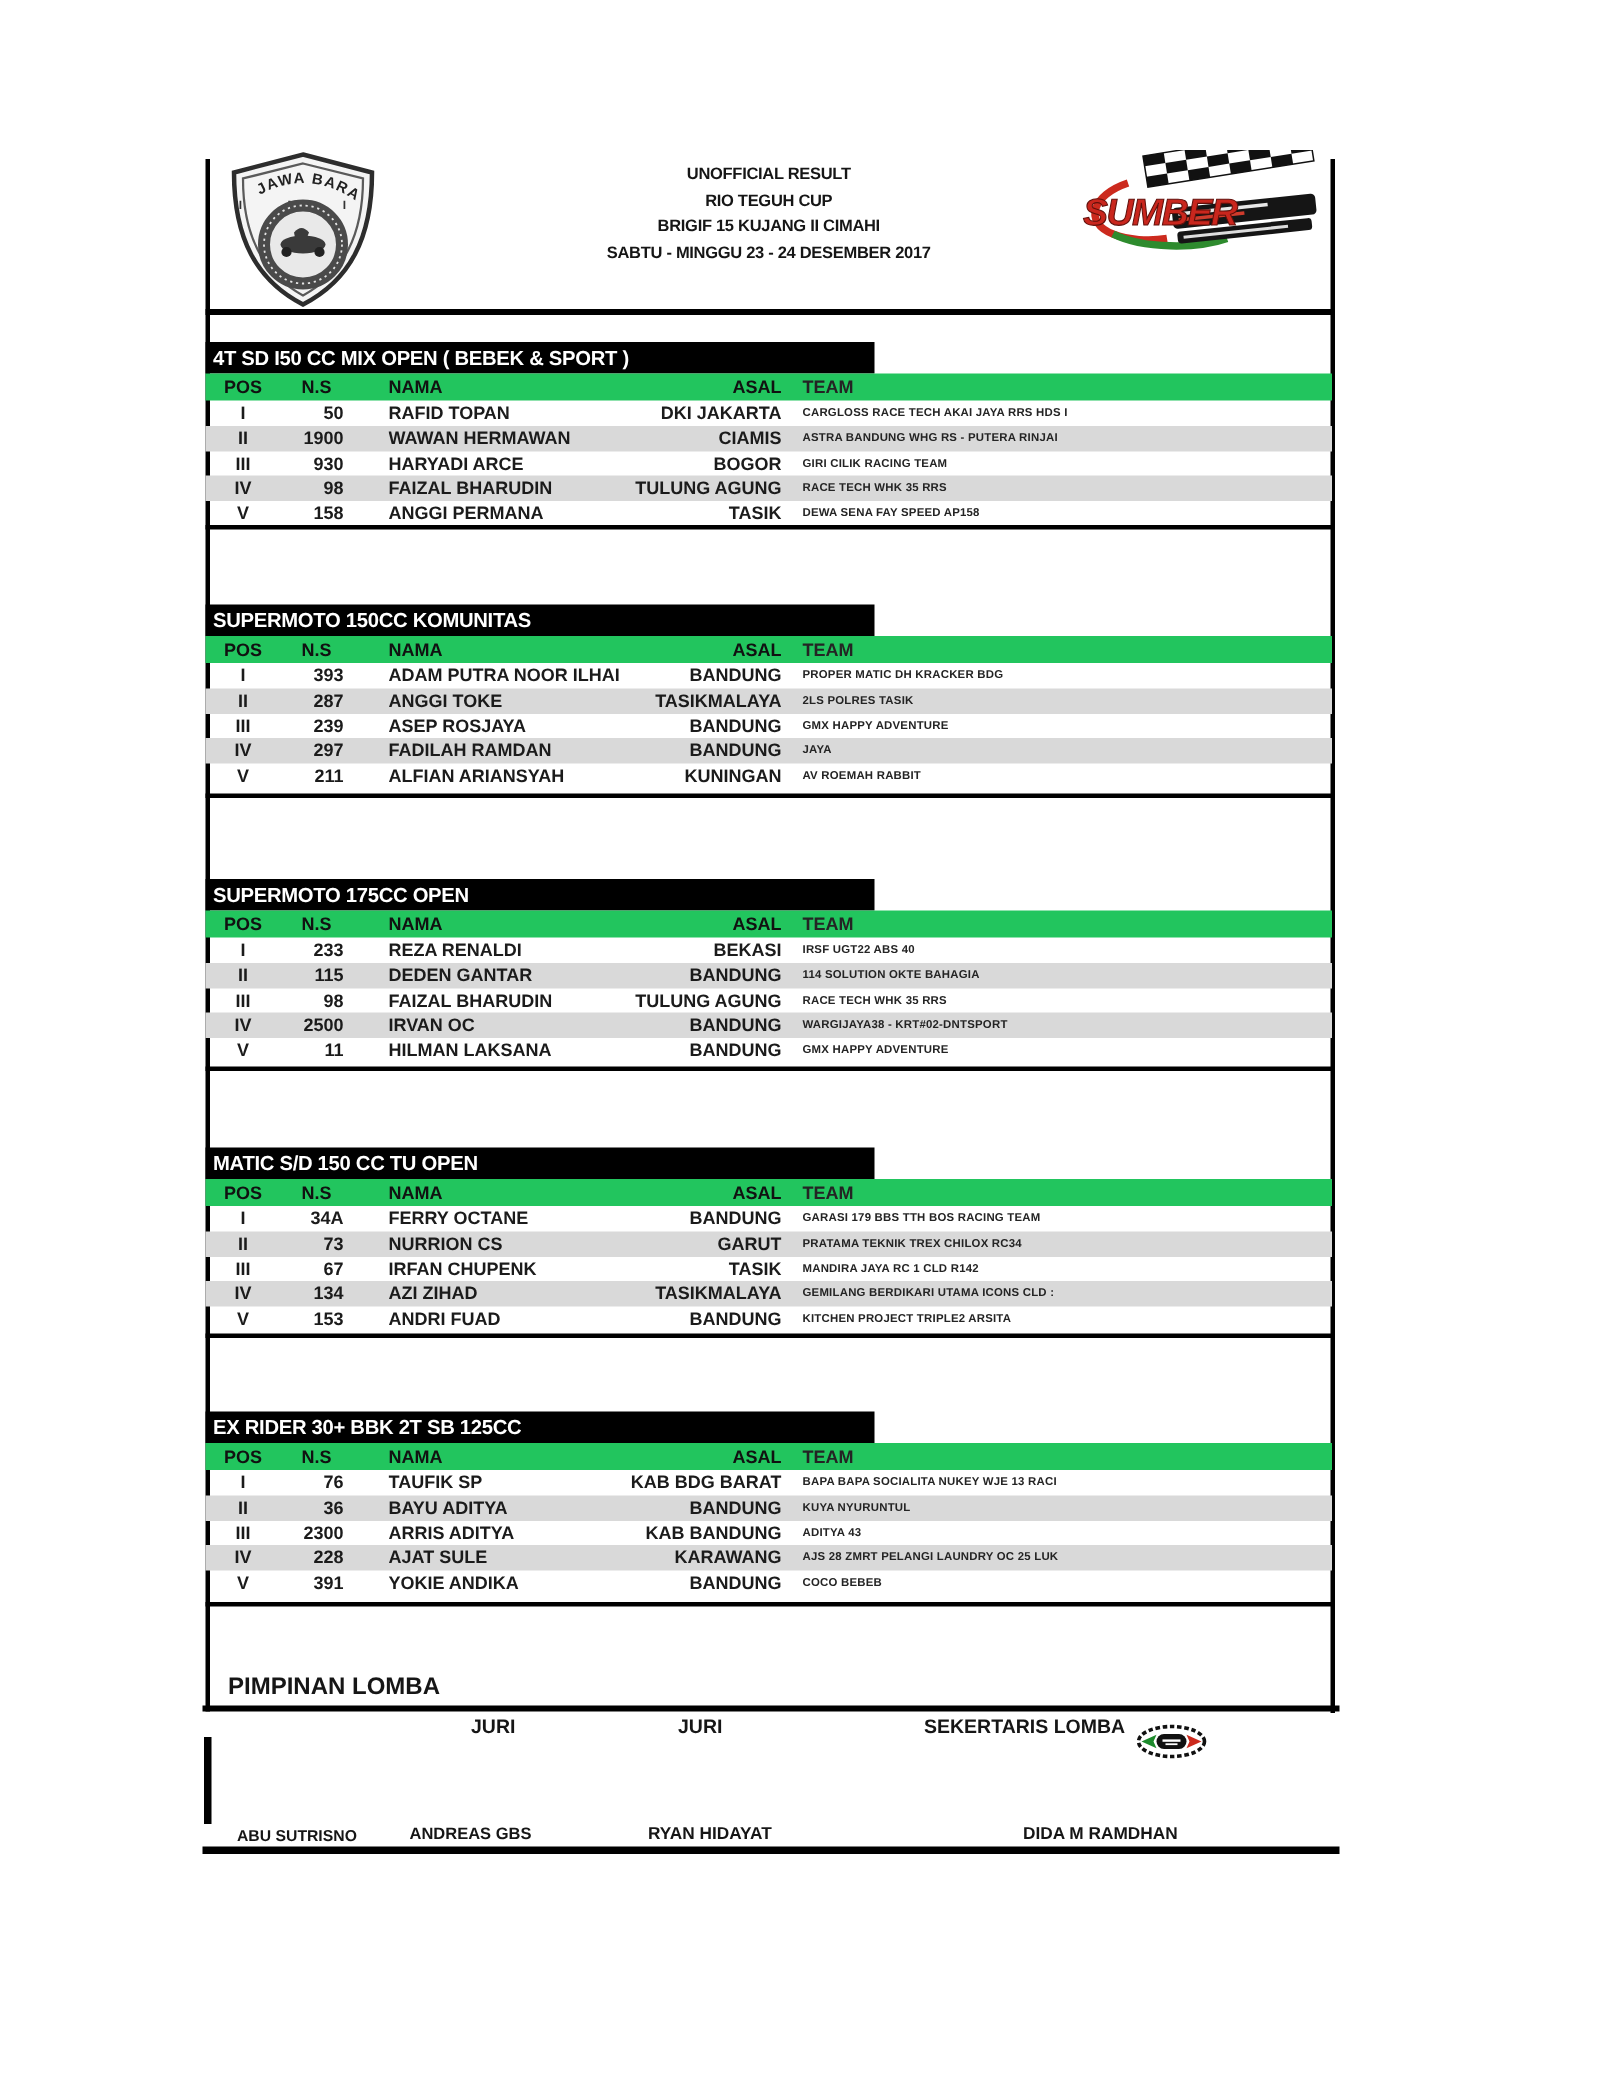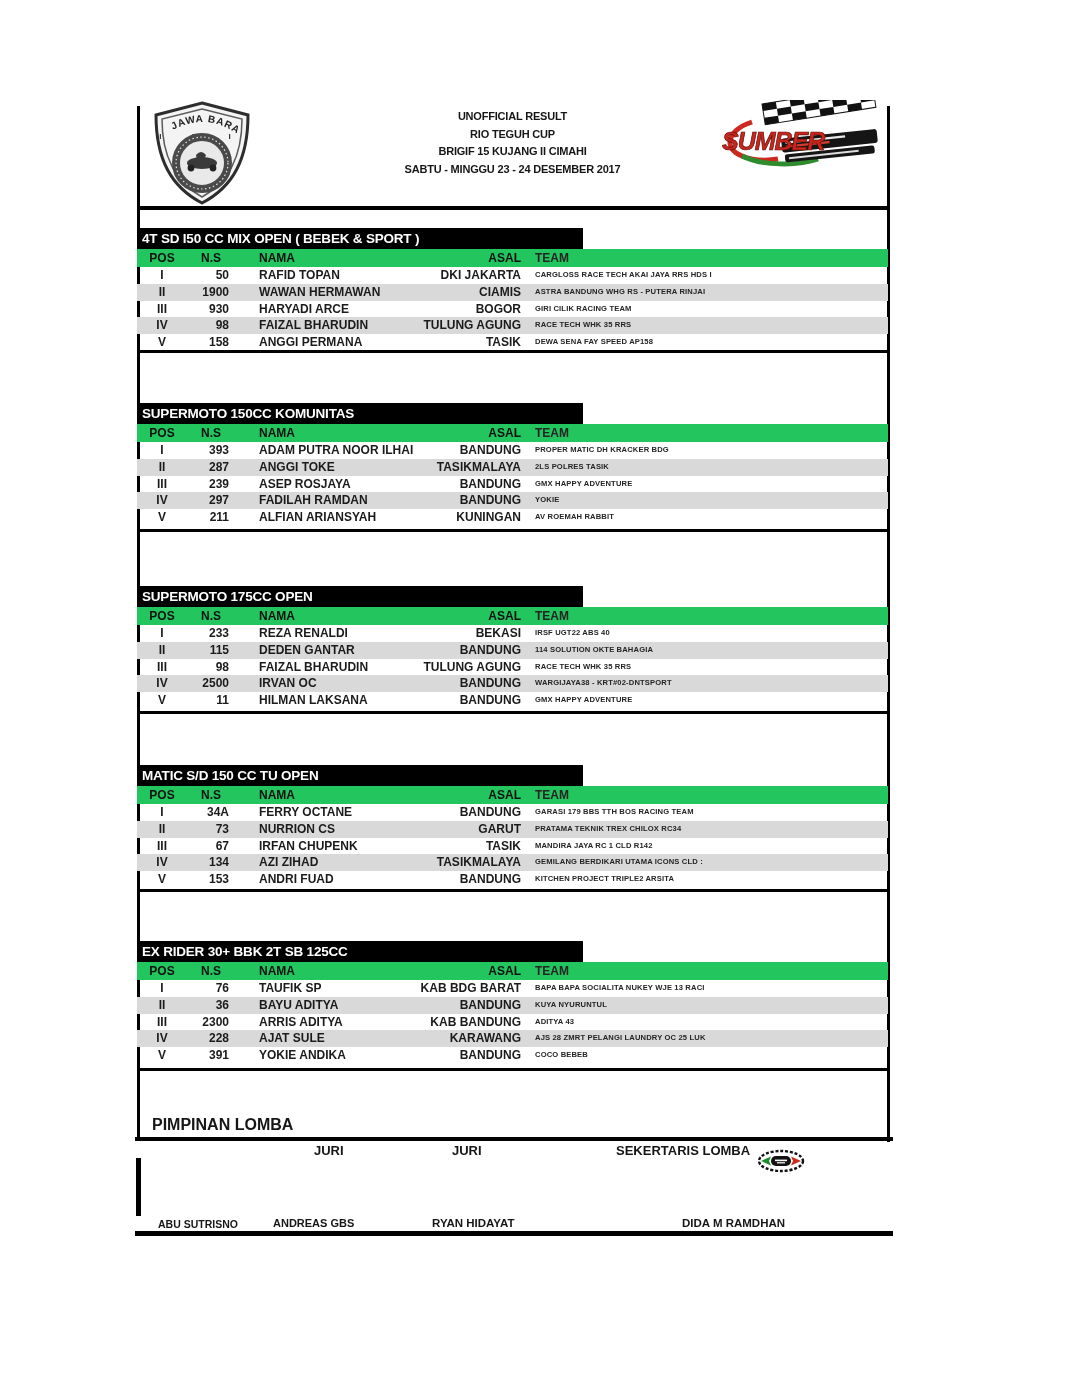--- a/index.html
+++ b/index.html
@@ -191,21 +191,21 @@
     <span class="c ns">239</span>
     <span class="c nama">ASEP ROSJAYA</span>
     <span class="c asal">BANDUNG</span>
     <span class="c team">GMX HAPPY ADVENTURE</span>
   </div>
       <div class="trow alt">
     <span class="c pos">IV</span>
     <span class="c ns">297</span>
     <span class="c nama">FADILAH RAMDAN</span>
     <span class="c asal">BANDUNG</span>
-    <span class="c team">YOKIE</span>
+    <span class="c team">JAYA</span>
   </div>
       <div class="trow">
     <span class="c pos">V</span>
     <span class="c ns">211</span>
     <span class="c nama">ALFIAN ARIANSYAH</span>
     <span class="c asal">KUNINGAN</span>
     <span class="c team">AV ROEMAH RABBIT</span>
   </div>
     </section>
     <section class="tbl" style="top: 586px;">

